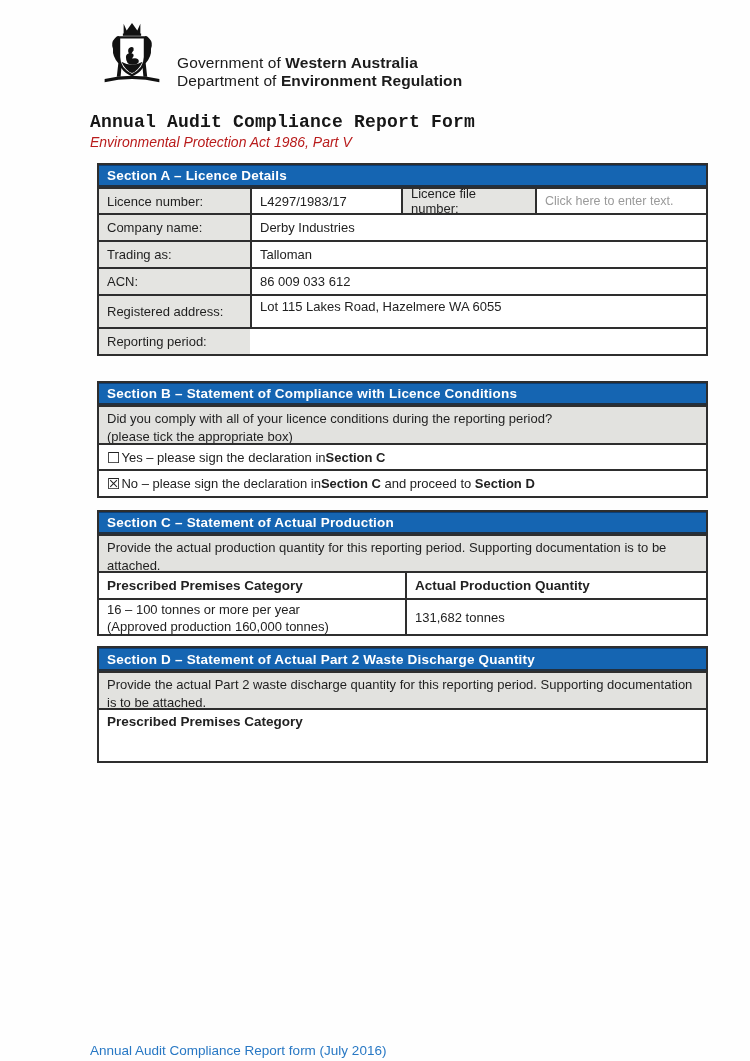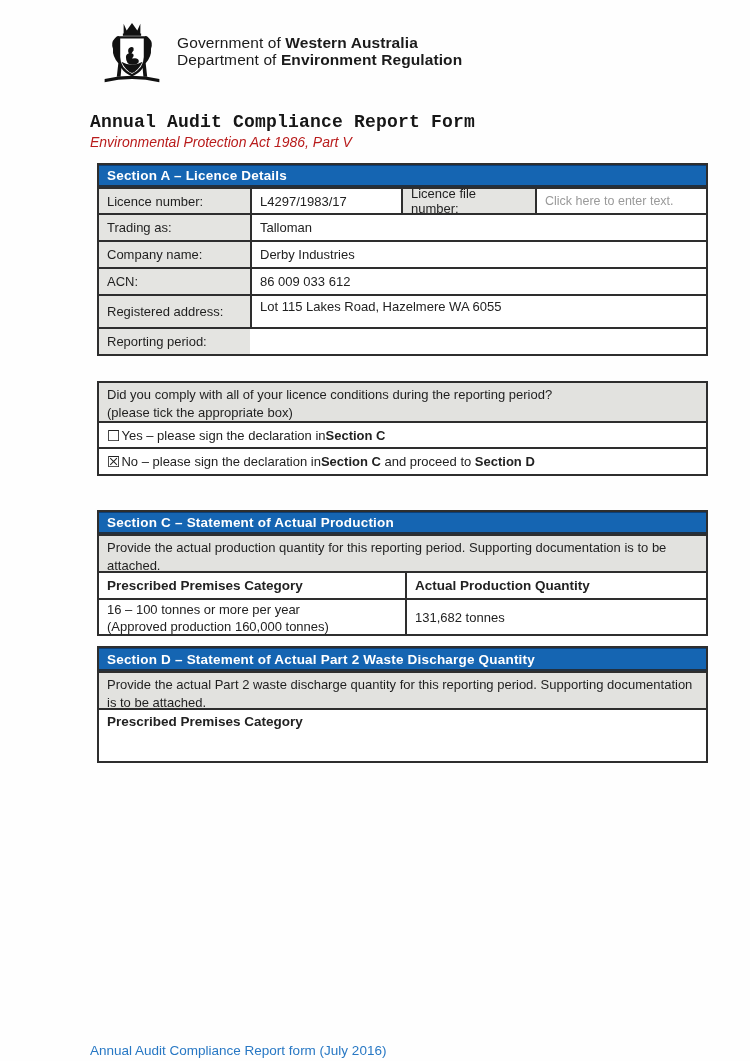--- a/index.html
+++ b/index.html
@@ -1,21 +1,21 @@
 <!DOCTYPE html>
 <html><head>
 <meta charset="utf-8">
 <style>
   * { margin:0; padding:0; box-sizing:border-box; }
   html,body { background:#ffffff; }
   body { font-family:"Liberation Sans","DejaVu Sans",sans-serif; color:#222; }
   .page { position:relative; width:750px; height:1061px; background:#fefefe; overflow:hidden; }
 
   
-  .gov-header { position:absolute; left:93px; top:13px; display:flex; align-items:center; }
+  .gov-header { position:absolute; left:93px; top:13px; display:flex; align-items:flex-end; }
   .crest { width:78px; height:76px; display:inline-block; }
   .crest svg { width:100%; height:100%; }
   .gov-lines { margin-left:6px; font-size:15.5px; line-height:1.13; color:#1b1b1b; letter-spacing:0.1px; }
   .gov-lines b { font-weight:bold; }
 
   
   .doc-title { position:absolute; left:90px; top:112px; font-size:18px; font-weight:bold; color:#161616; letter-spacing:0.2px;font-family:Liberation Mono, monospace; }
   .doc-subtitle { position:absolute; left:90px; top:134px; font-size:14px; font-style:italic; color:#b91c1c; }
 
   
@@ -81,41 +81,42 @@
 
   <section class="tbl tbl-a">
     <div class="sec-head">Section A – Licence Details</div>
     <div class="row" style="height:26px">
       <div class="cell lbl w-lbl">Licence number:</div>
       <div class="cell" style="width:151px">L4297/1983/17</div>
       <div class="cell lbl" style="width:134px">Licence file number:</div>
       <div class="cell grow placeholder-text">Click here to enter text.</div>
     </div>
     <div class="row" style="height:27px">
+      <div class="cell lbl w-lbl">Company name:</div>
+      <div class="cell grow">Derby Industries</div>
+    </div>
+    <div class="row" style="height:27px">
       <div class="cell lbl w-lbl">Trading as:</div>
       <div class="cell grow">Talloman</div>
-    </div>
-    <div class="row" style="height:27px">
-      <div class="cell lbl w-lbl">Company name:</div>
-      <div class="cell grow">Derby Industries</div>
     </div>
     <div class="row" style="height:27px">
       <div class="cell lbl w-lbl">ACN:</div>
       <div class="cell grow">86 009 033 612</div>
     </div>
     <div class="row" style="height:33px">
       <div class="cell lbl w-lbl">Registered address:</div>
       <div class="cell grow top-align">Lot 115 Lakes Road, Hazelmere WA 6055</div>
     </div>
     <div class="row" style="height:27px">
       <div class="cell lbl w-lbl">Reporting period:</div>
     </div>
   </section>
 
   <section class="tbl tbl-b">
+    <div class="sec-head">Section B – Statement of Compliance with Licence Conditions</div>
     <div class="row" style="height:38px">
       <div class="cell grow instruction">
         <span>Did you comply with all of your licence conditions during the reporting period?</span><br>
         <span>(please tick the appropriate box)</span>
       </div>
     </div>
     <div class="row" style="height:26px">
       <div class="cell grow">
         <span class="checkbox">☐</span>
           <span>Yes – please sign the declaration in </span>

